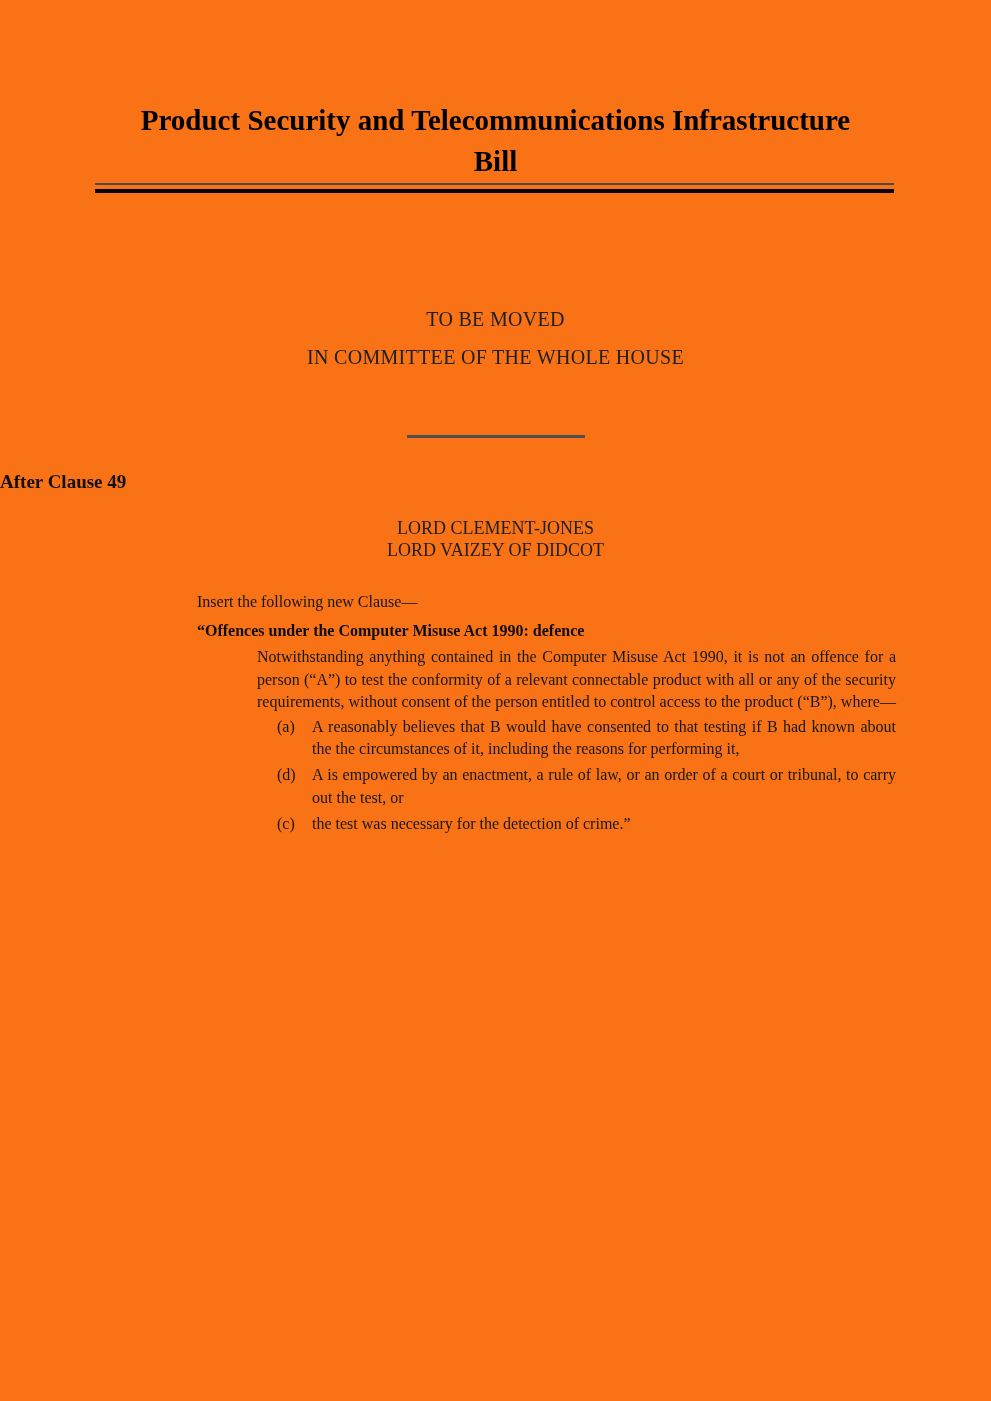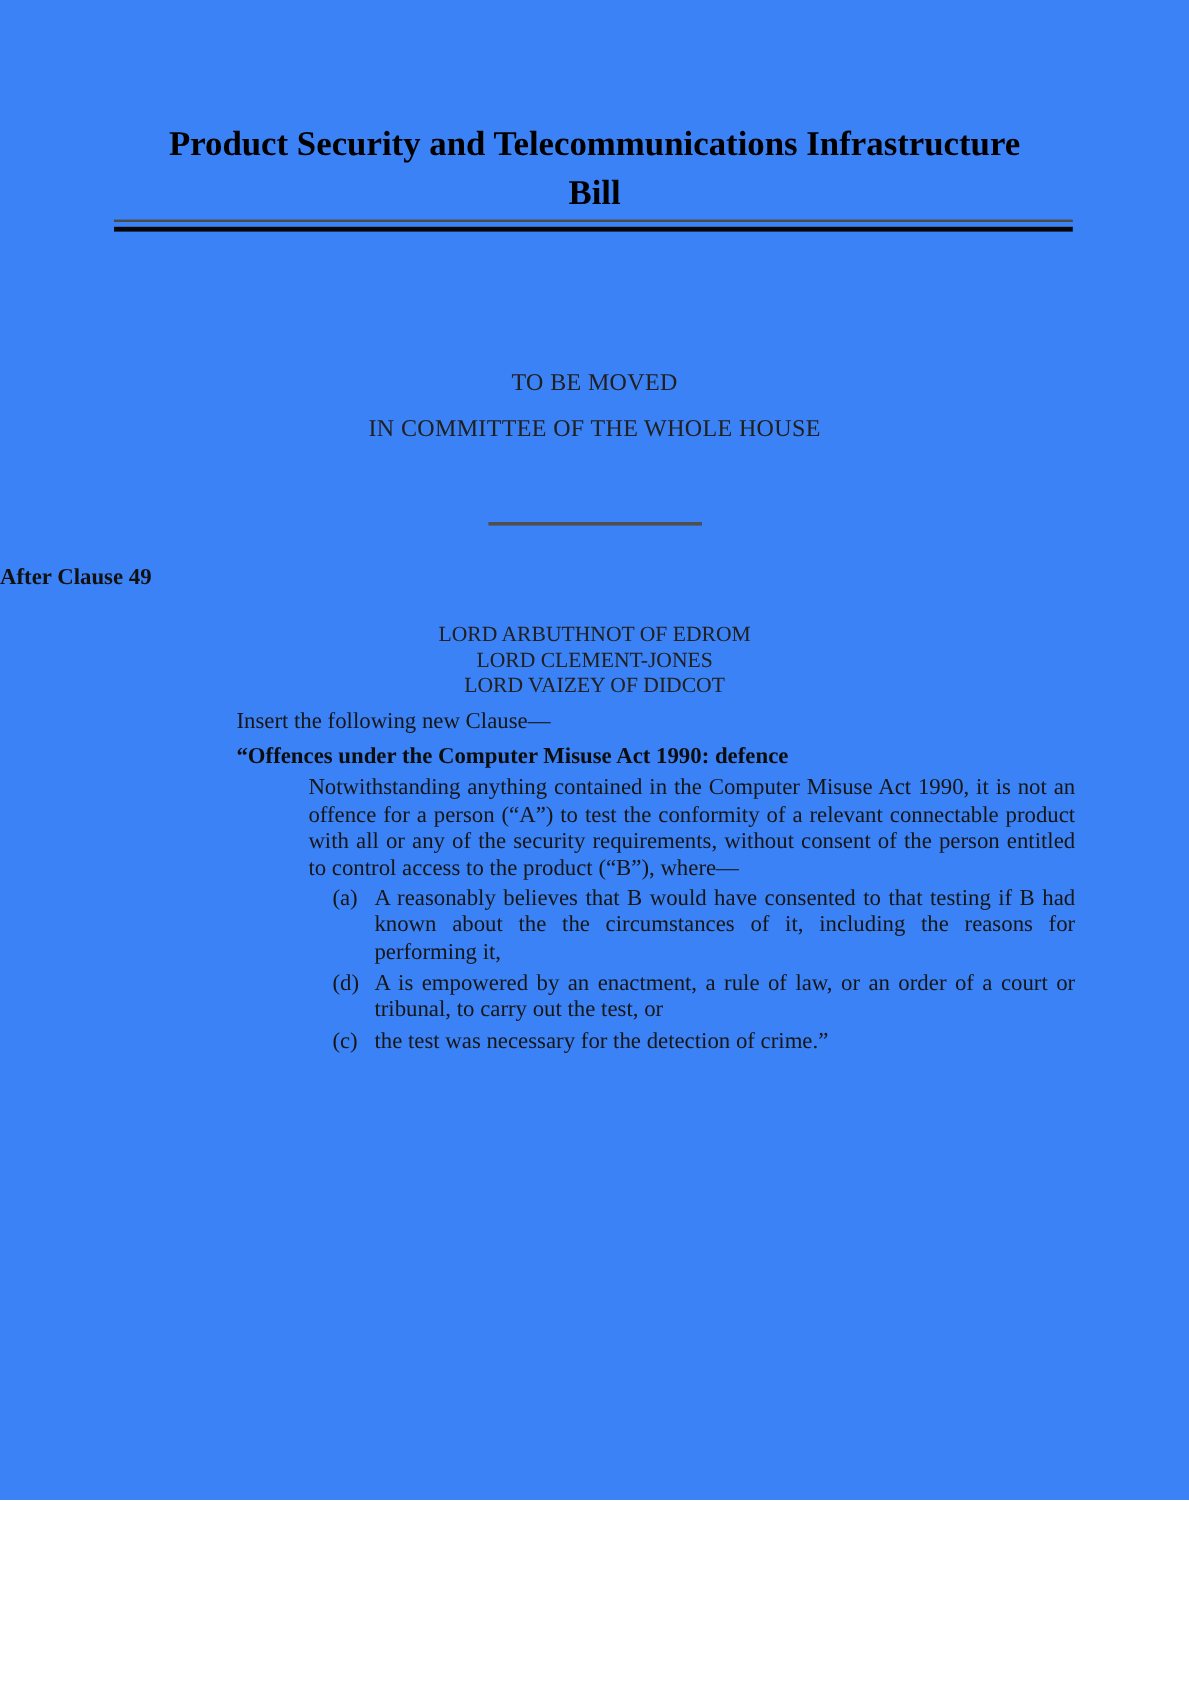--- a/index.html
+++ b/index.html
@@ -1,20 +1,20 @@
 <!DOCTYPE html>
 <html><head>
 <meta charset="utf-8">
 <style>
   html, body { margin: 0; padding: 0; background: #ffffff; }
   .page {
     position: relative;
     width: 991px;
-    height: 1250px;
-    background: #3b82f6;
+    height: 1401px;
+    background: #f97316;
     font-family: "Liberation Serif", "DejaVu Serif", serif;
     color: #1a1a1a;
     overflow: hidden;
   }
   .title {
     position: absolute;
     top: 100px; left: 95px; right: 95px;
     text-align: center;
     font-weight: bold;
     font-size: 29px;
@@ -56,21 +56,21 @@
     position: absolute;
     top: 518px; left: 0; width: 100%;
     text-align: center;
     font-size: 18px;
     line-height: 21.5px;
     color: #202020;
   }
   .body-block {
     position: absolute;
     left: 95px; top: 591px; width: 801px;
-    font-size: 19px;
+    font-size: 16px;
     line-height: 22.2px;
     color: #161616;
     font-family: Liberation Serif, serif;
   }
   .instruction { margin-left: 102px; }
   .new-clause-title {
     margin-left: 102px;
     margin-top: 7px;
     font-weight: bold;
     color: #0d0d0d;
@@ -109,21 +109,20 @@
   <div class="proceedings">
     <div>TO BE MOVED</div>
     <div>IN COMMITTEE OF THE WHOLE HOUSE</div>
   </div>
 
   <div class="short-rule"></div>
 
   <div class="clause-heading">After Clause 49</div>
 
   <div class="sponsors">
-    <div>LORD ARBUTHNOT OF EDROM</div>
     <div>LORD CLEMENT-JONES</div>
     <div>LORD VAIZEY OF DIDCOT</div>
   </div>
 
   <div class="body-block">
     <div class="instruction">Insert the following new Clause—</div>
     <div class="new-clause-title">“Offences under the Computer Misuse Act 1990: defence</div>
     <div class="clause-text">Notwithstanding anything contained in the Computer Misuse Act 1990, it is not an offence for a person (“A”) to test the conformity of a relevant connectable product with all or any of the security requirements, without consent of the person entitled to control access to the product (“B”), where—</div>
     <div class="items">
       <div class="item">

